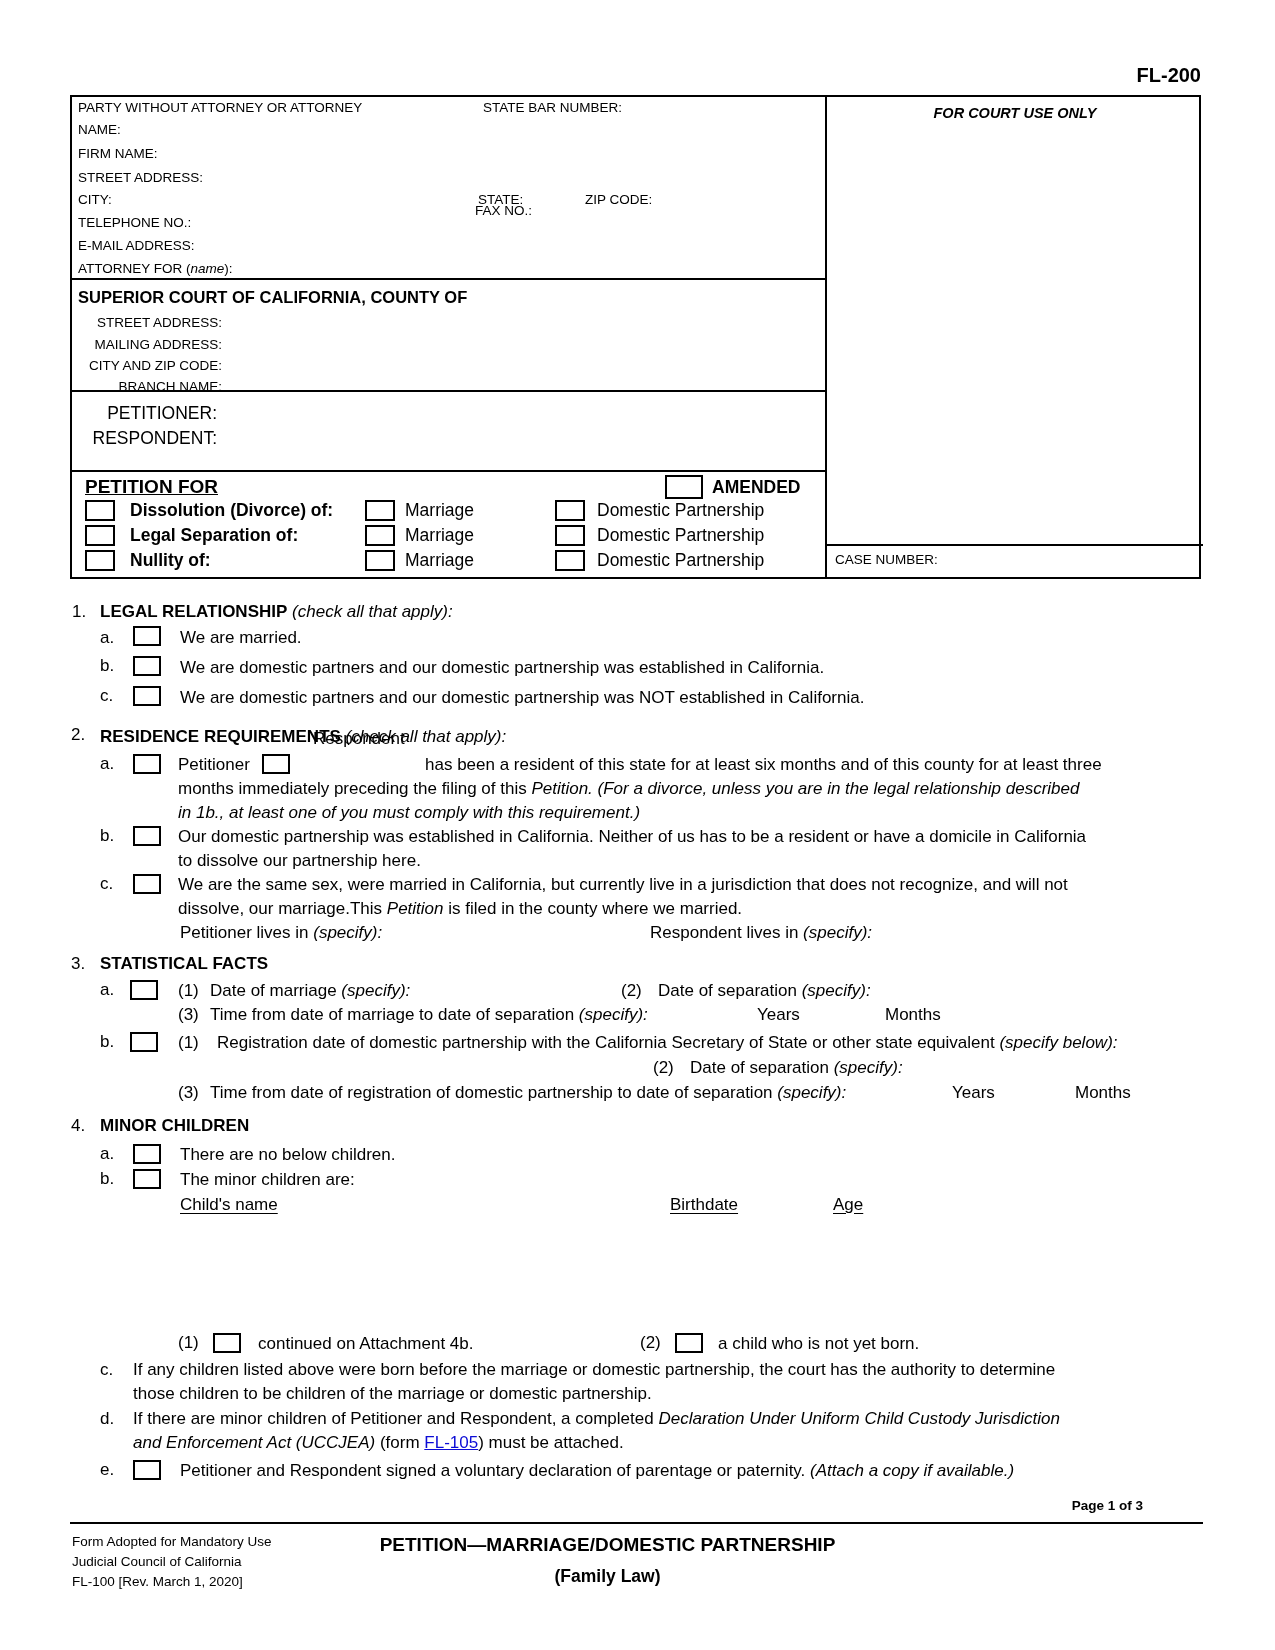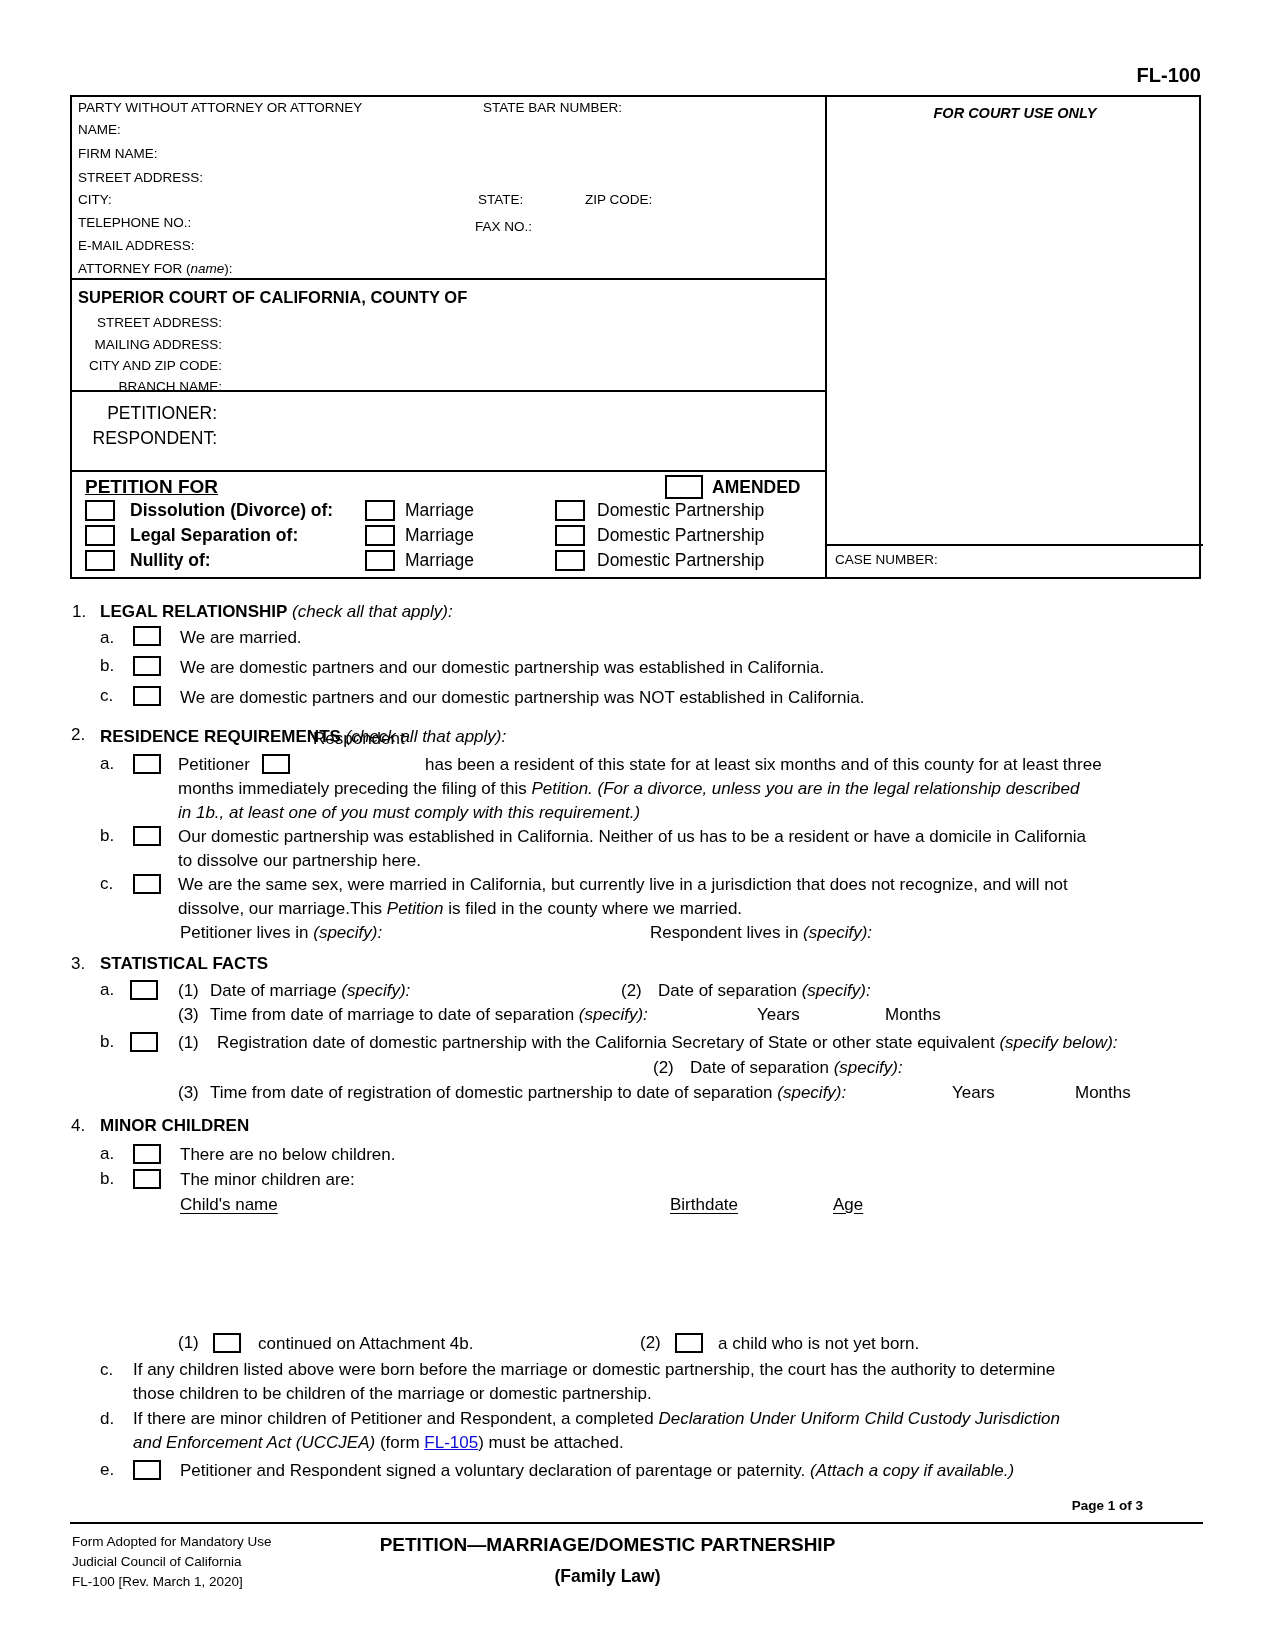--- a/index.html
+++ b/index.html
@@ -24,39 +24,39 @@
   .link{color:#0b0bd6;text-decoration:underline;cursor:pointer;}
   .ralign{text-align:right;}
   #content{position:absolute;left:70px;top:0;width:1133px;height:1650px;}
   .hrule{position:absolute;left:0;width:1133px;border-top:2px solid #000;}
 </style>
 </head>
 <body>
 
 <div class="page">
 
-  <div class="fl100">FL-100</div>
+  <div class="fl100">FL-200</div>
 
   <div class="hbox">
     <div class="colL">
 
       <div class="blk bb" style="height:183px;">
         <span class="abs sm" style="left:6px;top:3px;">PARTY WITHOUT ATTORNEY OR ATTORNEY</span>
         <span class="abs sm" style="left:411px;top:3px;">STATE BAR NUMBER:</span>
         <span class="abs sm" style="left:6px;top:25px;">NAME:</span>
         <span class="abs" style="left:70px;top:25px;right:6px;height:16px;"></span>
         <span class="abs sm" style="left:6px;top:49px;">FIRM NAME:</span>
         <span class="abs" style="left:100px;top:49px;right:6px;height:16px;"></span>
         <span class="abs sm" style="left:6px;top:73px;">STREET ADDRESS:</span>
         <span class="abs" style="left:130px;top:73px;right:6px;height:16px;"></span>
         <span class="abs sm" style="left:6px;top:95px;">CITY:</span>
         <span class="abs sm" style="left:406px;top:95px;">STATE:</span>
         <span class="abs sm" style="left:513px;top:95px;">ZIP CODE:</span>
         <span class="abs sm" style="left:6px;top:118px;">TELEPHONE NO.:</span>
-        <span class="abs sm" style="left:403px;top:122px;text-align:center;">FAX NO.:</span>
+        <span class="abs sm" style="left:403px;top:106px;text-align:center;">FAX NO.:</span>
         <span class="abs sm" style="left:6px;top:141px;">E-MAIL ADDRESS:</span>
         <span class="abs sm" style="left:6px;top:164px;"><span>ATTORNEY FOR (</span><span class="it">name</span><span>):</span></span>
       </div>
 
       <div class="blk bb" style="height:112px;">
         <span class="abs b" style="left:6px;top:8px;font-size:16.5px;">SUPERIOR COURT OF CALIFORNIA, COUNTY OF</span>
         <span class="abs sm ralign" style="left:0;top:35px;width:150px;">STREET ADDRESS:</span>
         <span class="abs sm ralign" style="left:0;top:57px;width:150px;">MAILING ADDRESS:</span>
         <span class="abs sm ralign" style="left:0;top:78px;width:150px;">CITY AND ZIP CODE:</span>
         <span class="abs sm ralign" style="left:0;top:99px;width:150px;">BRANCH NAME:</span>

